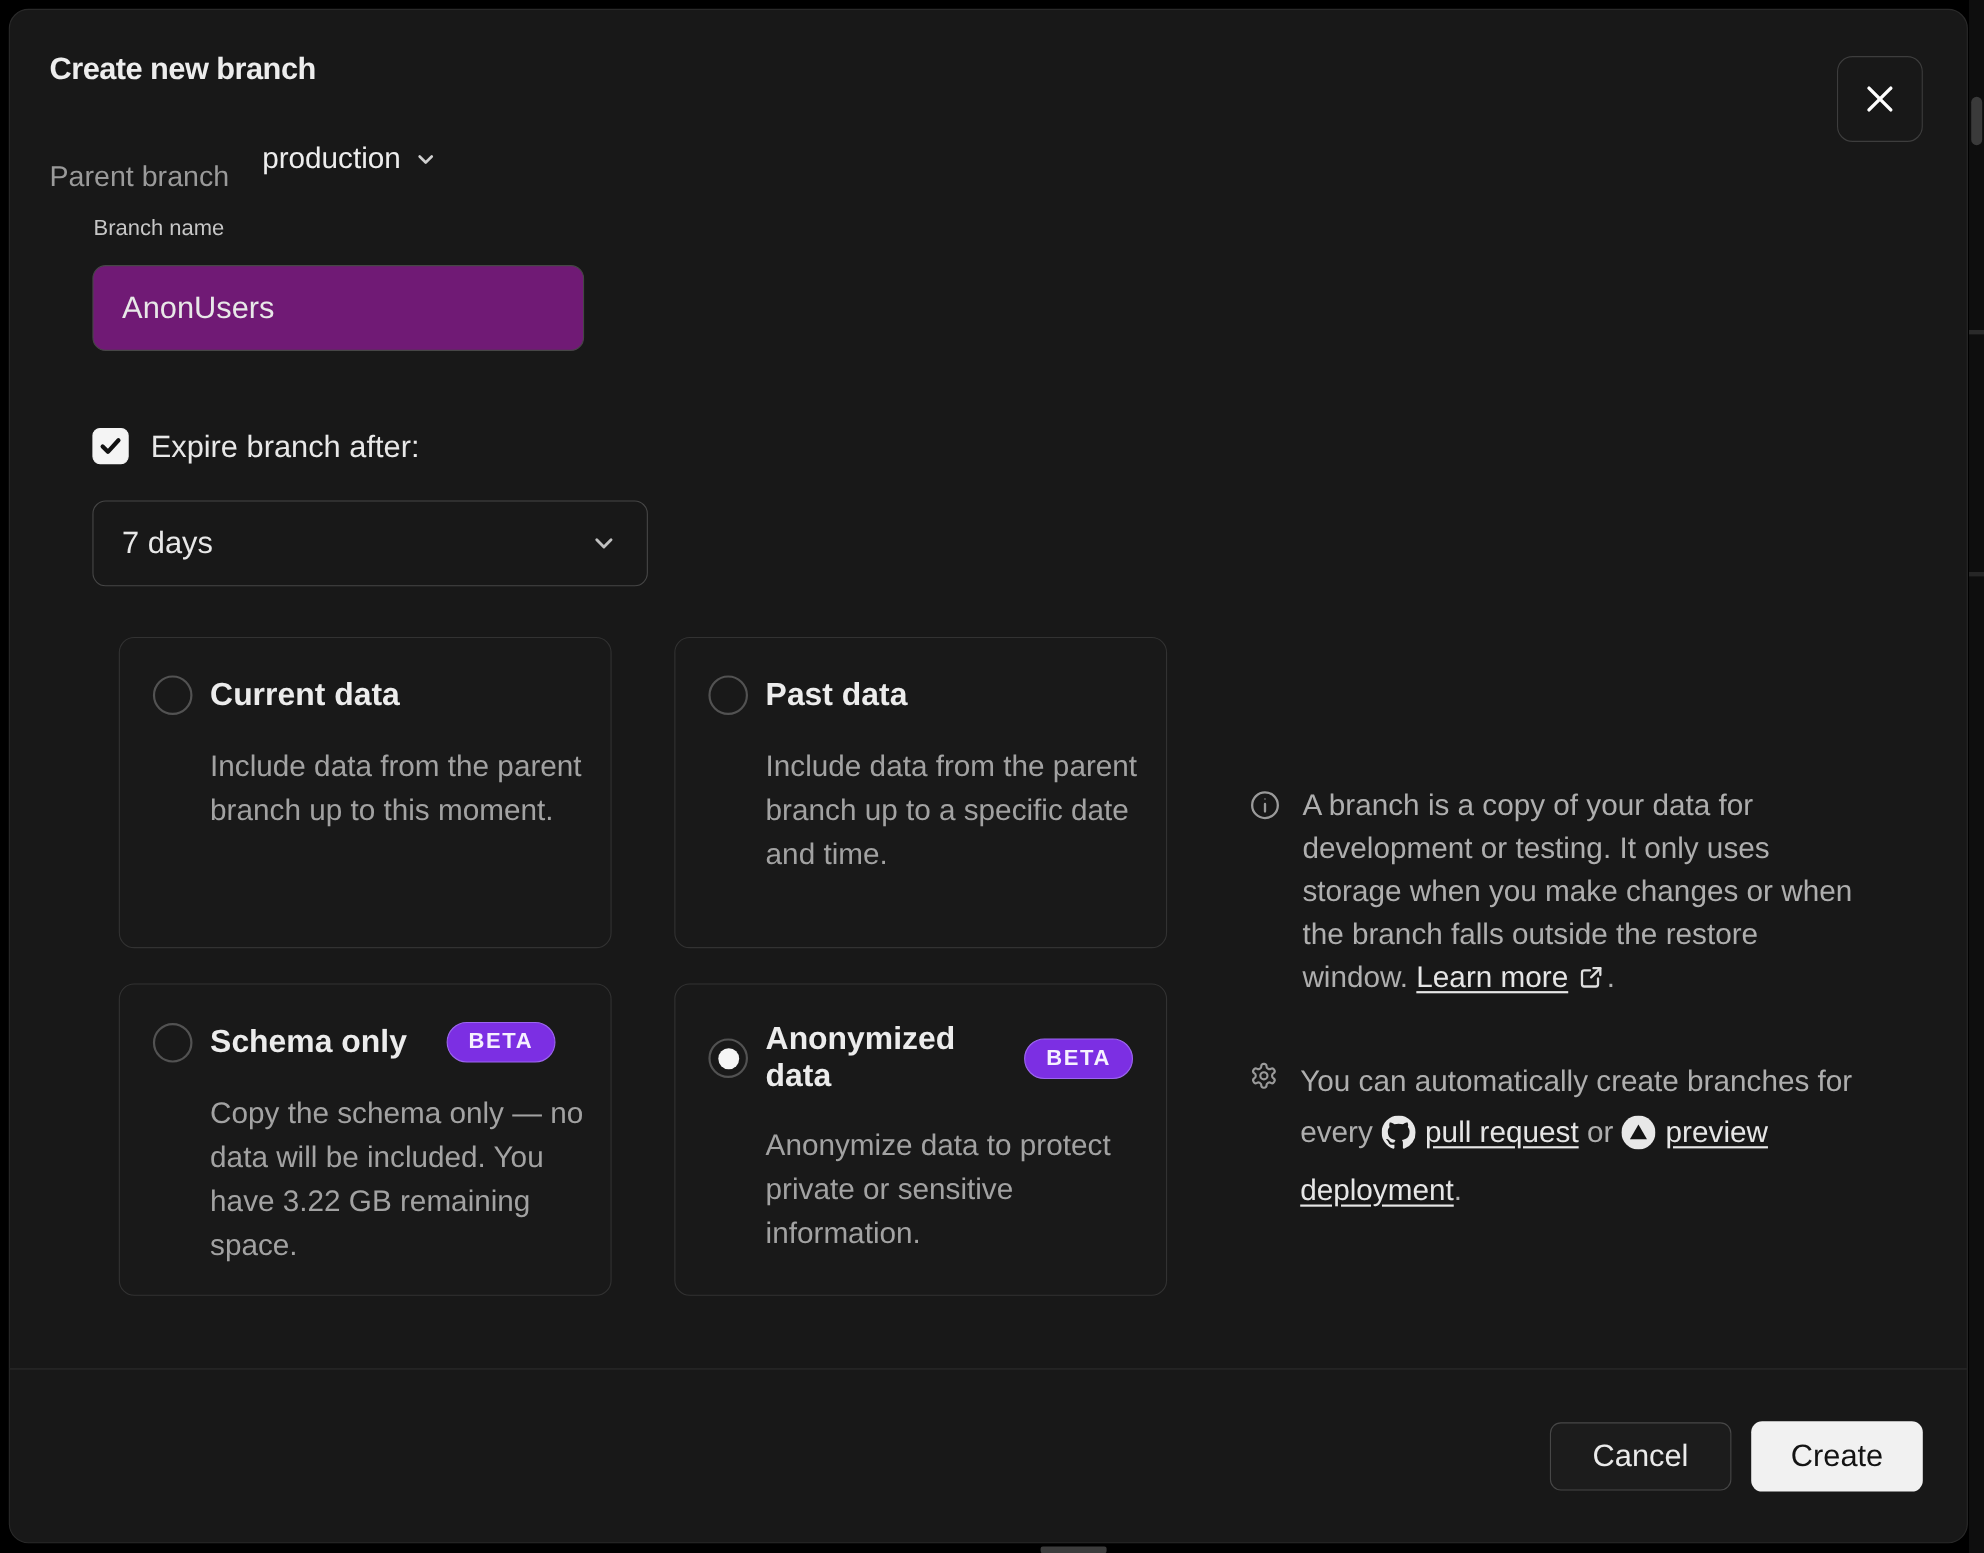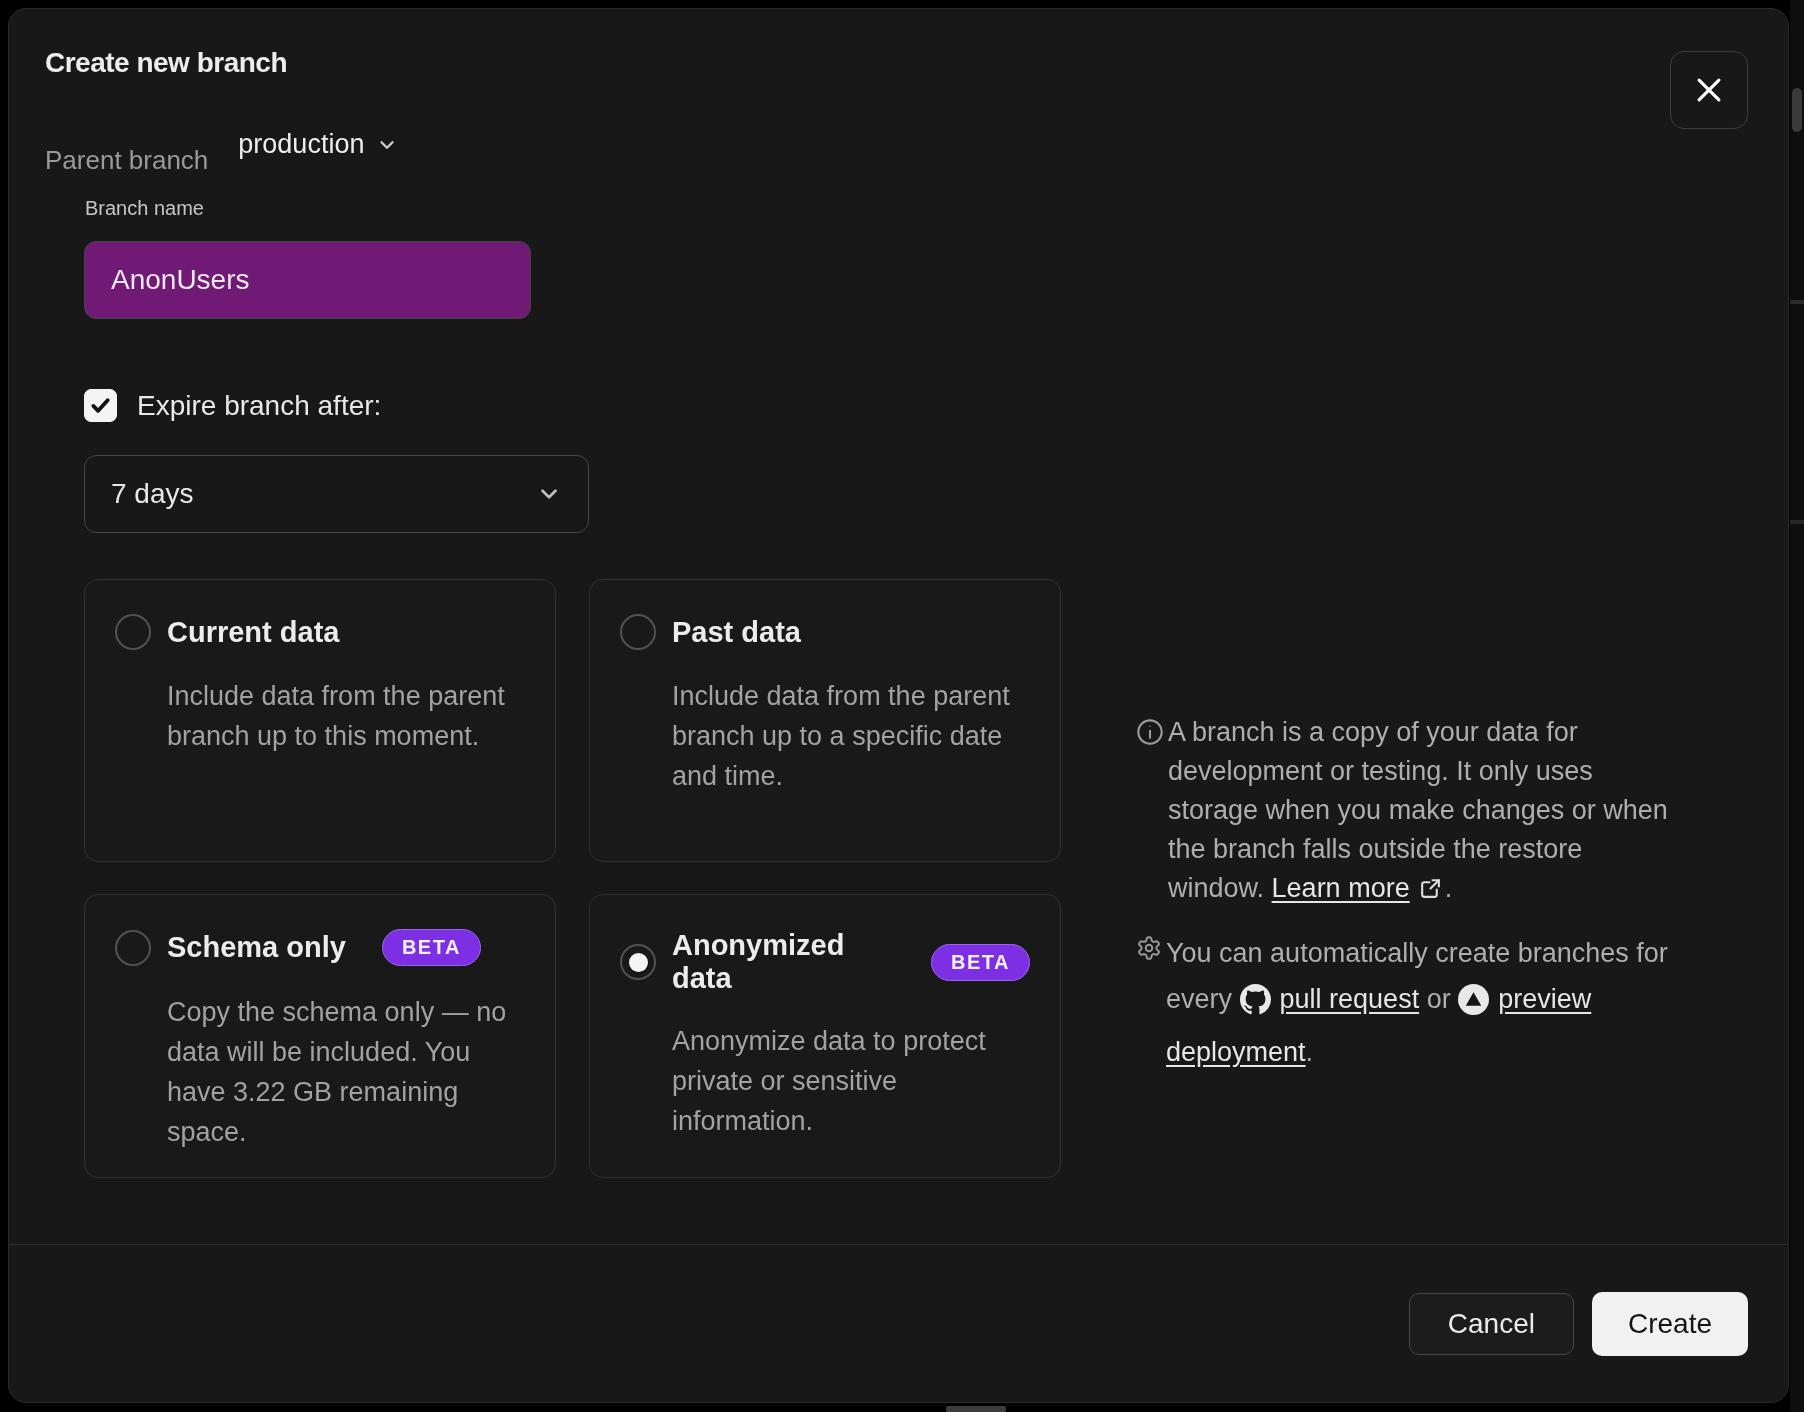--- a/index.html
+++ b/index.html
@@ -40,34 +40,34 @@
   .checkbox.checked svg { display:block; }
   .expire-label { font-size:28px; color:#e8e8e8; }
   .select {
     position:absolute; left:75px; top:446px; width:505px; height:78px;
     background:#181818; border:1.5px solid #464646; border-radius:12px;
     color:#e8e8e8; font-size:28px; font-family:inherit; text-align:left; padding:0 26px;
     display:flex; align-items:center; justify-content:space-between; cursor:pointer;
   }
 
   .cards { position:absolute; left:75px; top:570px; display:grid; grid-template-columns:472px 472px; grid-template-rows:283px 284px; column-gap:33px; row-gap:32px; }
-  .card { border:1.5px solid #323232; border-radius:14px; padding:34px 30px; cursor:pointer; background:#191919; }
+  .card { border:1.5px solid #323232; border-radius:14px; padding:34px 30px; cursor:pointer; background:#191919;margin-left:24px; }
   .card-head { display:flex; align-items:center; gap:16px; }
   .radio { width:36px; height:36px; border-radius:50%; border:2px solid #525252; flex:0 0 auto; display:flex; align-items:center; justify-content:center; cursor:pointer; }
   .radio .dot { display:none; width:19px; height:19px; border-radius:50%; background:#f5f5f5; }
   .radio.on .dot { display:block; }
   .card-title { font-size:29px; font-weight:600; color:#ececec; }
   .beta-badge { margin-left:20px; background:#7c2fe3; border:1.5px solid #9c66ef; color:#f6f0ff; font-size:20px; font-weight:700; letter-spacing:1.5px; padding:6px 19px; border-radius:20px; }
   .card-desc { margin:26px 0 0 52px; width:356px; font-size:27px; line-height:40px; color:#a2a2a2; }
 
   .info-panel { position:absolute; left:1127px; top:704px; width:580px; }
-  .note { display:flex; gap:4px; }
+  .note { display:flex; gap:20px; }
   .note .note-icon { flex:0 0 auto; margin-top:5px; }
   .note p { font-size:27px; line-height:39px; color:#aeaeae; width:500px; }
-  .note.second { margin-top:18px; }
+  .note.second { margin-top:48px; }
   .note.second p { line-height:46px; width:520px; }
   .note a { color:#e6e6e6; text-decoration:underline; text-underline-offset:4px; cursor:pointer; }
   .ext-icon { display:inline-block; vertical-align:-4px; margin:0 2px 0 8px; }
   .inline-ic { display:inline-block; vertical-align:-7px; margin-right:9px; }
 
   .footer { position:absolute; left:0; right:0; top:1235px; bottom:0; border-top:1px solid #2d2d2d; display:flex; align-items:center; justify-content:flex-end; gap:18px; padding-right:40px; }
   .btn { font-family:inherit; font-size:28px; border-radius:10px; cursor:pointer; }
   .btn-cancel { height:62px; padding:0 38px; background:#1c1c1c; border:1.5px solid #474747; color:#eaeaea; }
   .btn-create { height:64px; padding:0 36px; background:#f1f1f1; border:none; color:#141414; font-weight:500; }
 </style>

